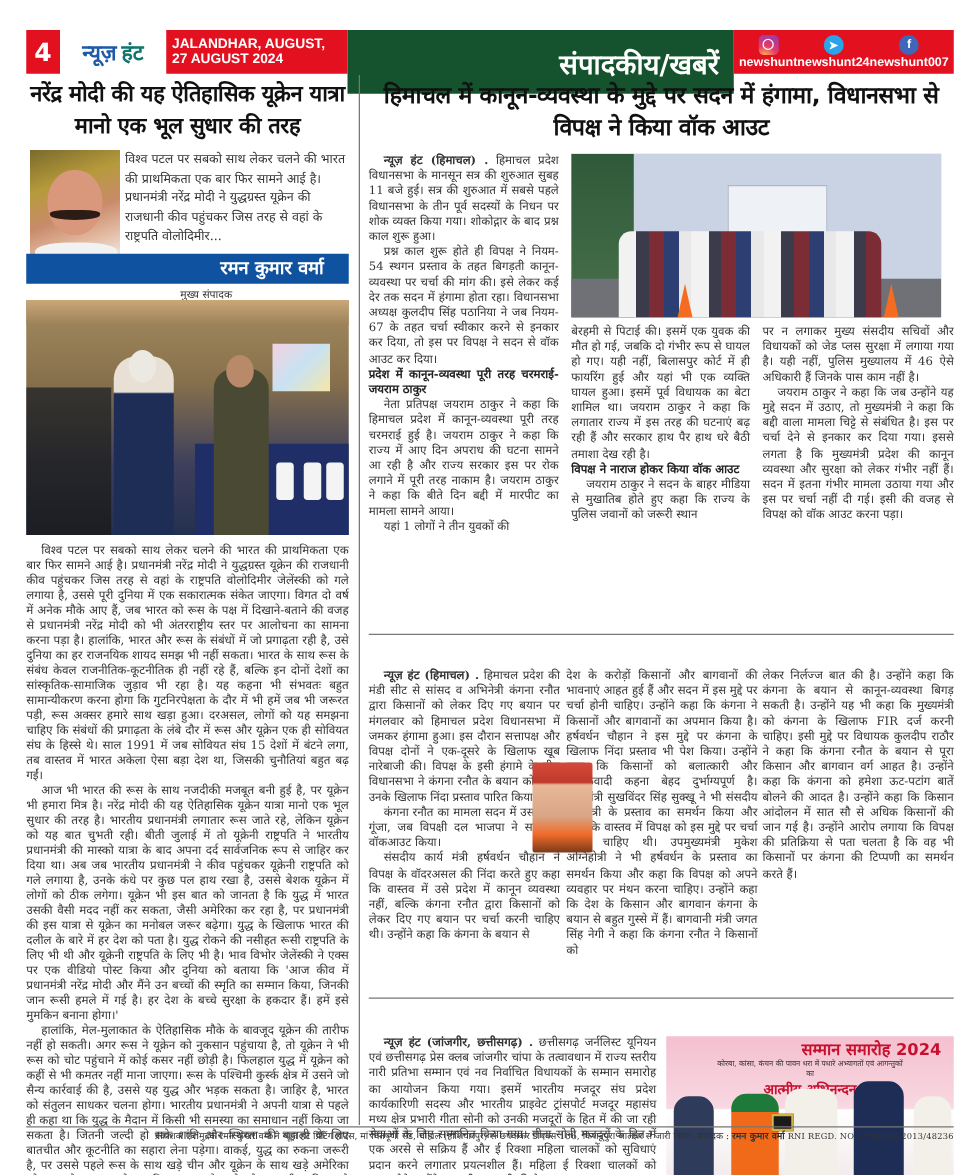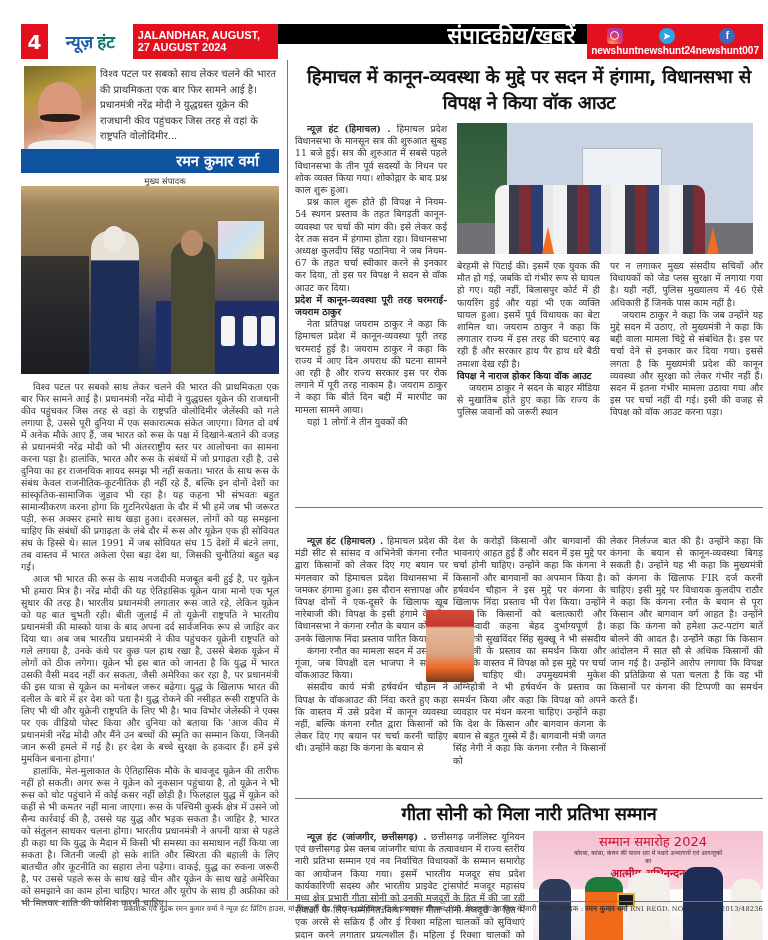--- a/index.html
+++ b/index.html
@@ -6,21 +6,21 @@
   html, body { width: 768px; height: 940px; background: #ffffff; overflow: hidden; }
   body { font-family: "DejaVu Serif", serif; color: #222; position: relative; }
   .page { position: absolute; left: 0; top: 0; width: 768px; height: 940px; }
 
   
   .masthead { position: absolute; top: 24px; left: 21px; width: 742px; height: 35px; display: flex; }
   .page-no { width: 27px; height: 35px; background: #e3101f; color: #fff; font-family: "DejaVu Sans", sans-serif; font-weight: bold; font-size: 20px; display: flex; align-items: center; justify-content: center; }
   .brand { width: 85px; height: 35px; display: flex; align-items: center; justify-content: center; font-family: "DejaVu Sans", sans-serif; font-weight: bold; font-size: 17px; color: #1f5aa6; }
   .brand .b2 { color: #0f766e; margin-left: 4px; }
   .dateline { width: 146px; height: 35px; background: #e3101f; color: #fff; font-family: "Liberation Sans", sans-serif; font-weight: bold; font-size: 11px; line-height: 12px; padding: 5px 0 0 5px; }
-  .section-band { width: 310px; height: 20px; background: #000000; color: #fff; font-family: "DejaVu Sans", sans-serif; font-weight: bold; font-size: 22px; display: flex; align-items: center; justify-content: flex-end; padding-right: 12px; }
+  .section-band { width: 310px; height: 51px; background: #14532d; color: #fff; font-family: "DejaVu Sans", sans-serif; font-weight: bold; font-size: 22px; display: flex; align-items: center; justify-content: flex-end; padding-right: 12px; }
   .social { flex: 1; height: 35px; background: #e3101f; display: flex; justify-content: space-around; align-items: center; padding: 0 4px; }
   .social-item { display: flex; flex-direction: column; align-items: center; }
   .social-icon { width: 16px; height: 16px; border-radius: 50%; display: flex; align-items: center; justify-content: center; color: #fff; font-family: "Liberation Sans", sans-serif; font-weight: bold; font-size: 10px; }
   .ig { background: radial-gradient(circle at 30% 110%, #fdb84e 0%, #e33a6b 45%, #8a3ab9 100%); border-radius: 4px; }
   .ig::before { content: ""; width: 7px; height: 7px; border: 1.5px solid #fff; border-radius: 50%; }
   .tw { background: #2ba3e8; font-size: 9px; }
   .fb { background: #3f66b8; }
   .social-handle { color: #fff; font-family: "Liberation Sans", sans-serif; font-weight: bold; font-size: 10px; margin-top: 1px; }
 
   
@@ -78,21 +78,21 @@
   .s2-col { position: absolute; top: 27px; width: 153px; }
   .s2-col1 { left: 0; }
   .s2-col2 { left: 158px; }
   .s2-col3 { left: 315px; }
   .kangana { position: absolute; left: 131px; top: 102px; width: 48px; height: 72px; background: linear-gradient(180deg, #d44a3a 0%, #c0392b 22%, #e8b89a 25%, #d9a584 60%, #f06a2a 80%, #7a3a1a 100%); border-radius: 2px; }
 
   .s3 { position: relative; height: 170px; }
   .h3 { font-size: 18px; line-height: 26px; margin-top: 2px; }
   .s3-text { position: absolute; left: 0; top: 30px; width: 230px; }
   .s3-photo { position: absolute; left: 238px; top: 30px; width: 230px; height: 128px; overflow: hidden; background: linear-gradient(180deg, #f4c0cf 0%, #f8d8e2 45%, #ffffff 46%, #f0e6e6 100%); }
-  .s3-photo .banner-title { position: absolute; left: 20px; top: 1px; width: 200px; text-align: center; font-family: "DejaVu Sans", sans-serif; font-weight: normal; font-size: 13px; color: #c8102e; }
+  .s3-photo .banner-title { position: absolute; left: 20px; top: 1px; width: 200px; text-align: right; font-family: "DejaVu Sans", sans-serif; font-weight: bold; font-size: 13px; color: #c8102e; }
   .s3-photo .banner-line { position: absolute; left: 40px; top: 18px; width: 150px; text-align: center; font-size: 6px; color: #333; }
   .s3-photo .banner-2 { position: absolute; left: 40px; top: 34px; width: 150px; text-align: center; font-family: "DejaVu Sans", sans-serif; font-weight: bold; font-size: 11px; color: #c8102e; }
   .s3-photo .fig { position: absolute; bottom: 0; border-radius: 12px 12px 0 0; }
 
   
   .footer-rule { position: absolute; left: 21px; top: 901px; width: 742px; height: 1px; background: #777; }
   .imprint { position: absolute; left: 21px; top: 904px; width: 742px; text-align: right; font-size: 7.4px; line-height: 10px; color: #333; }
   .imprint b { font-weight: bold; }
   .imprint .rni { font-size: 6.6px; letter-spacing: .2px; }
 </style>
@@ -122,20 +122,21 @@
         <span class="social-handle">newshunt24</span>
       </div>
       <div class="social-item">
         <span class="social-icon fb">f</span>
         <span class="social-handle">newshunt007</span>
       </div>
     </div>
   </div>
 
   <div class="col-left">
+    <h1 class="ed-headline">नरेंद्र मोदी की यह ऐतिहासिक यूक्रेन यात्रा मानो एक भूल सुधार की तरह</h1>
     <div class="author-box">
       <div class="author-photo">
         <div class="face"></div>
           <div class="mustache"></div>
           <div class="shirt"></div>
       </div>
       <div class="teaser">विश्व पटल पर सबको साथ लेकर चलने की भारत की प्राथमिकता एक बार फिर सामने आई है। प्रधानमंत्री नरेंद्र मोदी ने युद्धग्रस्त यूक्रेन की राजधानी कीव पहुंचकर जिस तरह से वहां के राष्ट्रपति वोलोदिमीर...</div>
       <div class="author-band">रमन कुमार वर्मा</div>
       <div class="author-role">मुख्य संपादक</div>
     </div>
@@ -191,35 +192,34 @@
         <p>जयराम ठाकुर ने कहा कि जब उन्होंने यह मुद्दे सदन में उठाए, तो मुख्यमंत्री ने कहा कि बद्दी वाला मामला चिट्टे से संबंधित है। इस पर चर्चा देने से इनकार कर दिया गया। इससे लगता है कि मुख्यमंत्री प्रदेश की कानून व्यवस्था और सुरक्षा को लेकर गंभीर नहीं हैं। सदन में इतना गंभीर मामला उठाया गया और इस पर चर्चा नहीं दी गई। इसी की वजह से विपक्ष को वॉक आउट करना पड़ा।</p>
       </div>
     </div>
 
     <div class="hr"></div>
 
     <div class="s2">
       <div class="s2-col s2-col1 story-text">
         <p><span class="dateline-lead">न्यूज़ हंट (हिमाचल) .</span> <span>हिमाचल प्रदेश की मंडी सीट से सांसद व अभिनेत्री कंगना रनौत द्वारा किसानों को लेकर दिए गए बयान पर मंगलवार को हिमाचल प्रदेश विधानसभा में जमकर हंगामा हुआ। इस दौरान सत्तापक्ष और विपक्ष दोनों ने एक-दूसरे के खिलाफ खूब नारेबाजी की। विपक्ष के इसी हंगामे के बीच विधानसभा ने कंगना रनौत के बयान को लेकर उनके खिलाफ निंदा प्रस्ताव पारित किया।</span></p>
         <p>कंगना रनौत का मामला सदन में उस समय गूंजा, जब विपक्षी दल भाजपा ने सदन से वॉकआउट किया।</p>
-        <p>संसदीय कार्य मंत्री हर्षवर्धन चौहान ने विपक्ष के वॉकआउट की निंदा करते हुए कहा कि वास्तव में उसे प्रदेश में कानून व्यवस्था नहीं, बल्कि कंगना रनौत द्वारा किसानों को लेकर दिए गए बयान पर चर्चा करनी चाहिए थी। उन्होंने कहा कि कंगना के बयान से</p>
+        <p>संसदीय कार्य मंत्री हर्षवर्धन चौहान ने विपक्ष के वॉदरअसल की निंदा करते हुए कहा कि वास्तव में उसे प्रदेश में कानून व्यवस्था नहीं, बल्कि कंगना रनौत द्वारा किसानों को लेकर दिए गए बयान पर चर्चा करनी चाहिए थी। उन्होंने कहा कि कंगना के बयान से</p>
       </div>
       <div class="s2-col s2-col2 story-text">
         <p style="text-indent:0">देश के करोड़ों किसानों और बागवानों की भावनाएं आहत हुई हैं और सदन में इस मुद्दे पर चर्चा होनी चाहिए। उन्होंने कहा कि कंगना ने किसानों और बागवानों का अपमान किया है। हर्षवर्धन चौहान ने इस मुद्दे पर कंगना के खिलाफ निंदा प्रस्ताव भी पेश किया। उन्होंने कहा कि किसानों को बलात्कारी और आतंकवादी कहना बेहद दुर्भाग्यपूर्ण है। मुख्यमंत्री सुखविंदर सिंह सुक्खू ने भी संसदीय कार्यमंत्री के प्रस्ताव का समर्थन किया और कहा कि वास्तव में विपक्ष को इस मुद्दे पर चर्चा करनी चाहिए थी। उपमुख्यमंत्री मुकेश अग्निहोत्री ने भी हर्षवर्धन के प्रस्ताव का समर्थन किया और कहा कि विपक्ष को अपने व्यवहार पर मंथन करना चाहिए। उन्होंने कहा कि देश के किसान और बागवान कंगना के बयान से बहुत गुस्से में हैं। बागवानी मंत्री जगत सिंह नेगी ने कहा कि कंगना रनौत ने किसानों को</p>
       </div>
       <div class="s2-col s2-col3 story-text">
         <p style="text-indent:0">लेकर निर्लज्ज बात की है। उन्होंने कहा कि कंगना के बयान से कानून-व्यवस्था बिगड़ सकती है। उन्होंने यह भी कहा कि मुख्यमंत्री को कंगना के खिलाफ FIR दर्ज करनी चाहिए। इसी मुद्दे पर विधायक कुलदीप राठौर ने कहा कि कंगना रनौत के बयान से पूरा किसान और बागवान वर्ग आहत है। उन्होंने कहा कि कंगना को हमेशा ऊट-पटांग बातें बोलने की आदत है। उन्होंने कहा कि किसान आंदोलन में सात सौ से अधिक किसानों की जान गई है। उन्होंने आरोप लगाया कि विपक्ष की प्रतिक्रिया से पता चलता है कि वह भी किसानों पर कंगना की टिप्पणी का समर्थन करते हैं।</p>
       </div>
       <div class="kangana"></div>
     </div>
 
     <div class="hr"></div>
 
     <div class="s3">
-      <h2 class="story-headline h3">गीता सोनी को मिला नारी प्रतिभा सम्मान</h2>
       <div class="s3-text story-text">
         <p><span class="dateline-lead">न्यूज़ हंट (जांजगीर, छत्तीसगढ़) .</span> <span>छत्तीसगढ़ जर्नलिस्ट यूनियन एवं छत्तीसगढ़ प्रेस क्लब जांजगीर चांपा के तत्वावधान में राज्य स्तरीय नारी प्रतिभा सम्मान एवं नव निर्वाचित विधायकों के सम्मान समारोह का आयोजन किया गया। इसमें भारतीय मजदूर संघ प्रदेश कार्यकारिणी सदस्य और भारतीय प्राइवेट ट्रांसपोर्ट मजदूर महासंघ मध्य क्षेत्र प्रभारी गीता सोनी को उनकी मजदूरों के हित में की जा रही सेवाओं के लिए सम्मानित किया गया। गीता सोनी मजदूरों के हित में एक अरसे से सक्रिय हैं और ई रिक्शा महिला चालकों को सुविधाएं प्रदान करने लगातार प्रयत्नशील हैं। महिला ई रिक्शा चालकों को सुरक्षा देने उन्होंने सरकारी पहल भी की है।</span></p>
       </div>
       <div class="s3-photo">
         <div class="banner-title">सम्मान समारोह 2024</div>
         <div class="banner-line">कोरबा, कांसा, कंचन की पावन धरा में पधारे अभ्यागतों एवं आगन्तुकों का</div>
         <div class="banner-2">आत्मीय अभिनन्दन</div>
         <div class="fig" style="left:6px;width:32px;height:80px;background:#2f3b5a;"></div>
         <div class="fig" style="left:52px;width:38px;height:82px;background:linear-gradient(180deg,#1d7a3a 0 18%,#f06a1a 18%);"></div>
         <div class="fig" style="left:95px;width:42px;height:86px;background:#f3f0ea;"></div>

